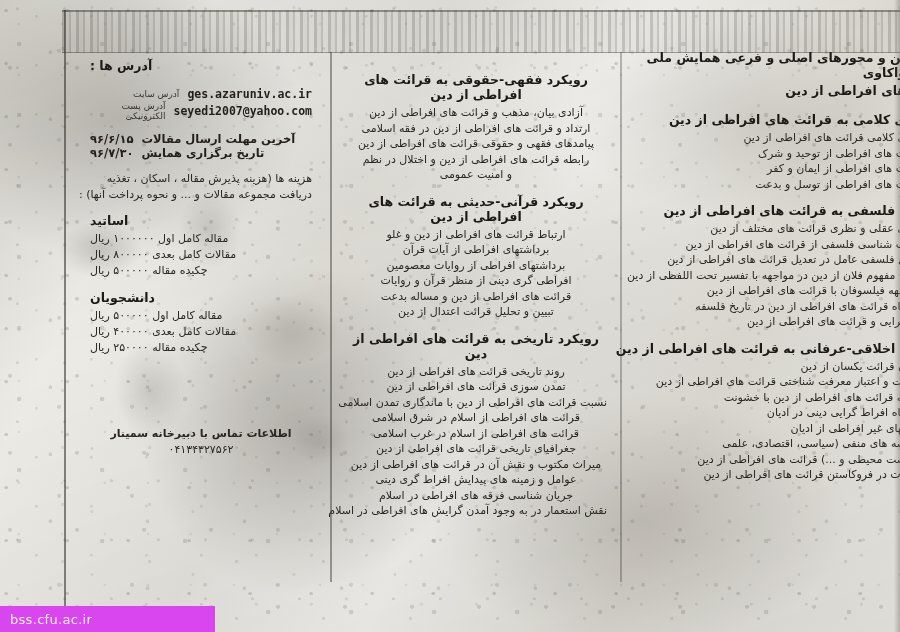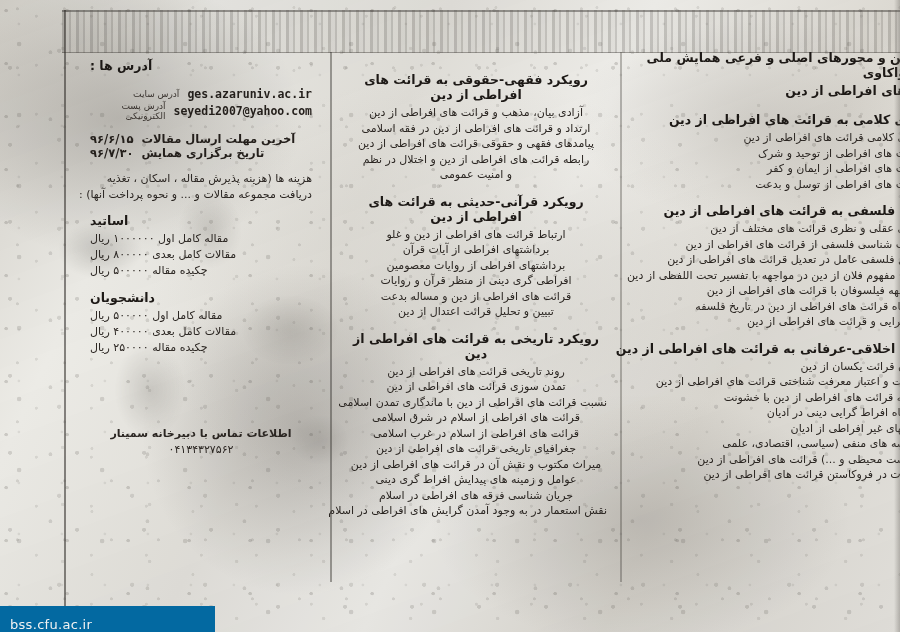--- a/index.html
+++ b/index.html
@@ -147,24 +147,24 @@
     width: 292px;
     overflow: hidden;
   }
   #col-mid { left: 345px; top: 72px; width: 262px; }
   #col-left { left: 90px; top: 58px; width: 222px; }
   
   #footerbar {
     position: absolute;
     left: 0; bottom: 0;
     width: 205px; height: 26px;
-    background: #0369a1;
+    background: #d946ef;
     color: #f2f2f2;
     display: flex;
-    align-items: flex-end;
+    align-items: center;
     padding-left: 10px;
     font-family: "DejaVu Sans", sans-serif;
     font-size: 13px;
     letter-spacing: .3px;
   }
   #rightedge {
     position: absolute;
     right: 0; top: 0;
     width: 6px; height: 632px;
     background: linear-gradient(90deg, rgba(120,115,108,0) 0%, rgba(90,86,80,.35) 100%);

